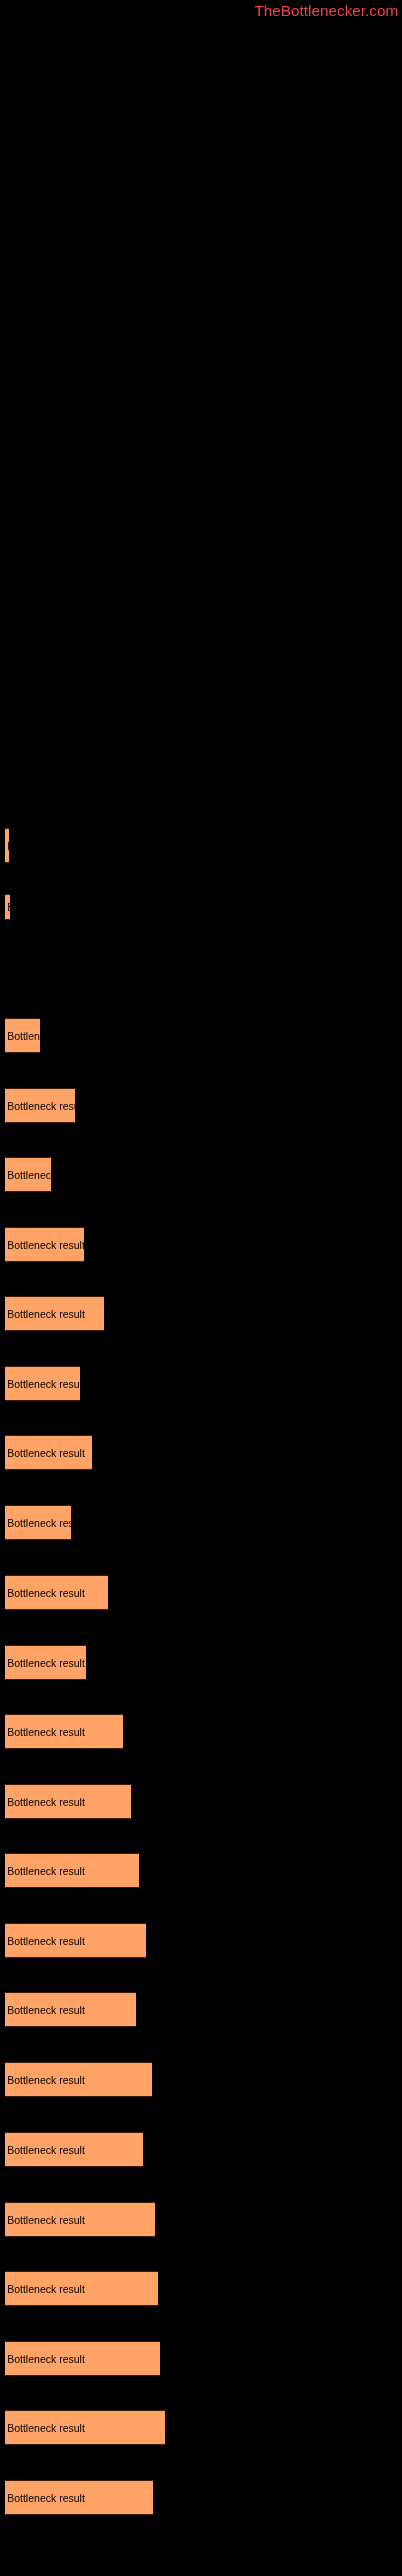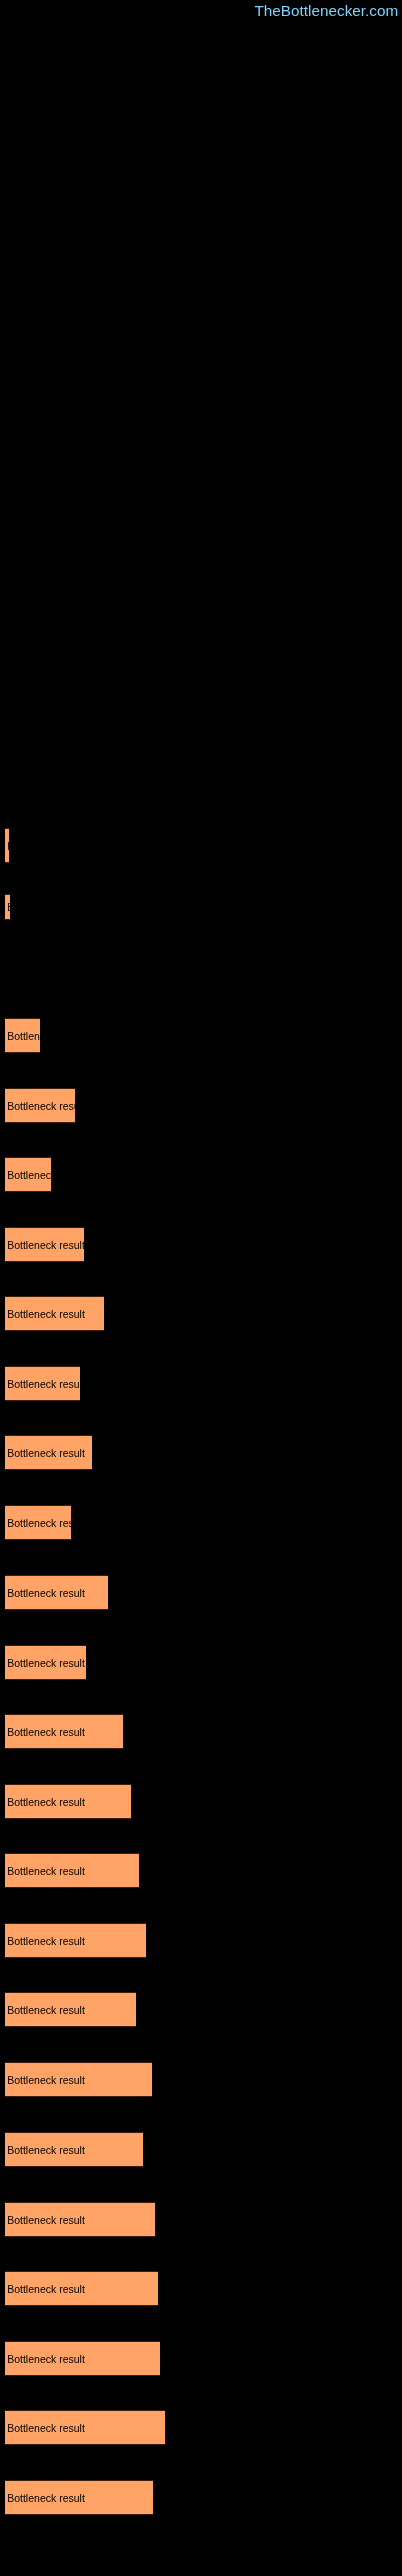--- a/index.html
+++ b/index.html
@@ -15,21 +15,21 @@
     overflow: hidden;
     font-family: "Liberation Sans", sans-serif;
   }
   #site-title {
     position: absolute;
     top: 1.6px;
     right: 4.8px;
     font-family: "Liberation Sans", sans-serif;
     font-size: 15.3px;
     line-height: 17.7px;
-    color: #7dd3fc;
+    color: #ef4444;
     letter-spacing: 0px;
     white-space: nowrap;
   }
   #chart-area {
     position: absolute;
     left: 0;
     top: 0;
     width: 403px;
     height: 2576px;
   }

